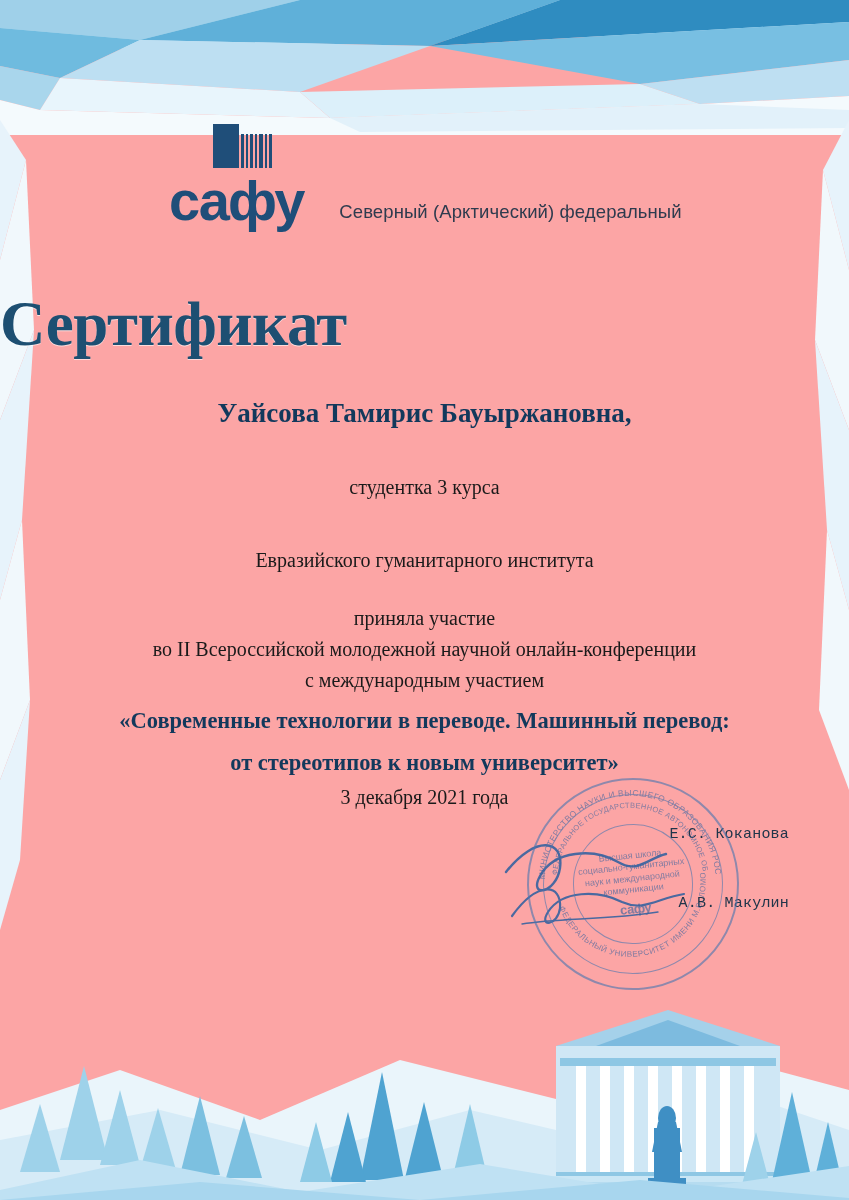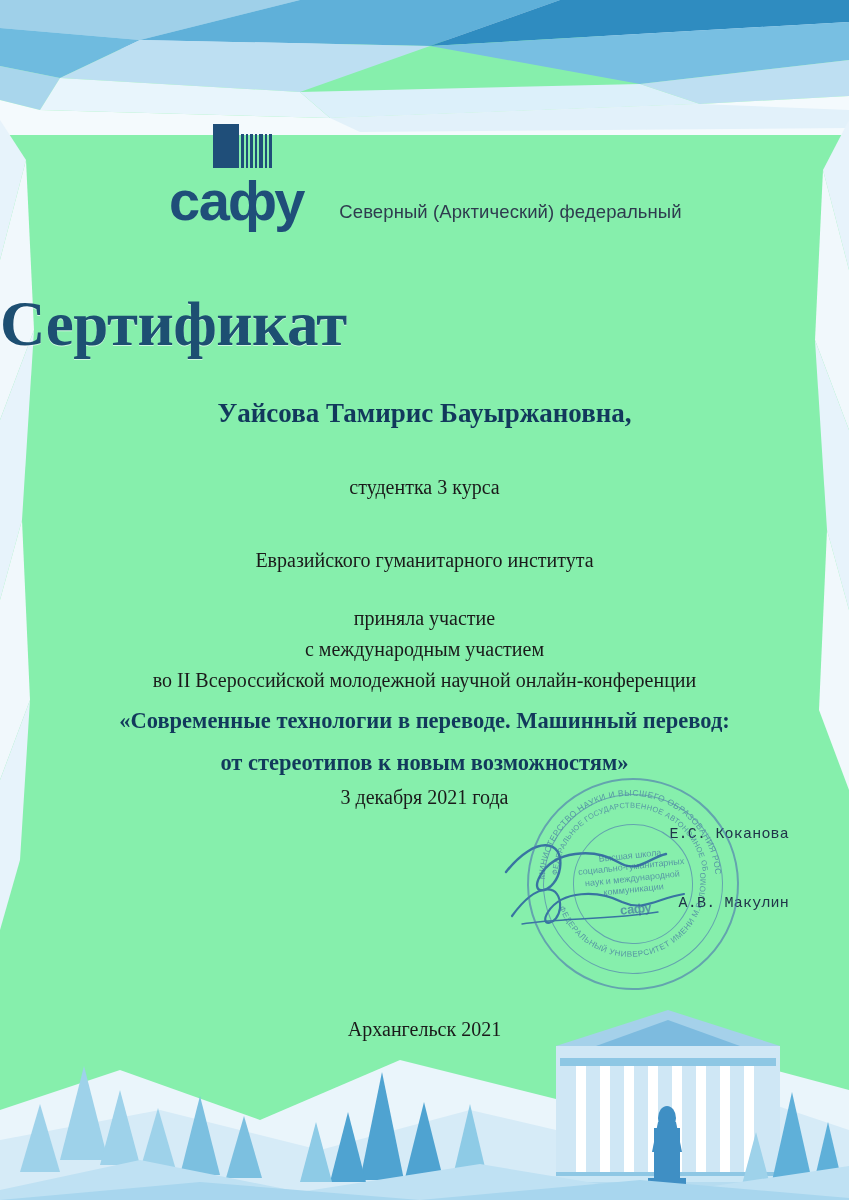--- a/index.html
+++ b/index.html
@@ -8,21 +8,21 @@
     background: #ffffff;
   }
   body {
     font-family: "Liberation Serif", serif;
   }
   .page {
     position: relative;
     width: 849px;
     height: 1200px;
     overflow: hidden;
-    background: #86efac;
+    background: #fca5a5;
     margin: 0 auto;
   }
 
   
   .top-band {
     position: absolute;
     top: 0; left: 0;
     width: 849px;
     height: 135px;
     overflow: hidden;
@@ -285,25 +285,25 @@
   <div class="body-block">
     <div class="recipient">
       <span>Уайсова Тамирис Бауыржановна</span><span class="comma">,</span>
     </div>
     <div class="subline">студентка 3 курса</div>
     <div class="subline">Евразийского гуманитарного института</div>
 
     <div class="gap-1"></div>
 
     <div class="participated">приняла участие</div>
+    <div class="participated">во II Всероссийской молодежной научной онлайн-конференции</div>
     <div class="participated">с международным участием</div>
-    <div class="participated">во II Всероссийской молодежной научной онлайн-конференции</div>
 
     <div class="conf-title">«Современные технологии в переводе. Машинный перевод:</div>
-    <div class="conf-title">от стереотипов к новым возможностям»</div>
+    <div class="conf-title">от стереотипов к новым университет»</div>
 
     <div class="conf-date">3 декабря 2021 года</div>
   </div>
 
 
   <div class="sign-names">
     <div class="nm">Е.С. Коканова</div>
     <div class="nm">А.В. Макулин</div>
   </div>
 
@@ -408,15 +408,14 @@
       </g>
       <g fill="#9ed2ea">
         <polygon points="740,332 756,272 772,332"></polygon>
       </g>
 
       <polygon points="0,330 140,300 300,332 480,304 660,334 849,306 849,340 0,340" fill="#bfe1f3"></polygon>
       <polygon points="0,340 200,322 420,340 640,320 849,338 849,340" fill="#a8d6ee"></polygon>
     </svg>
   </div>
 
-  <div class="city-year">Архангельск 2021</div>
 
 </div>
 
 </body></html>

